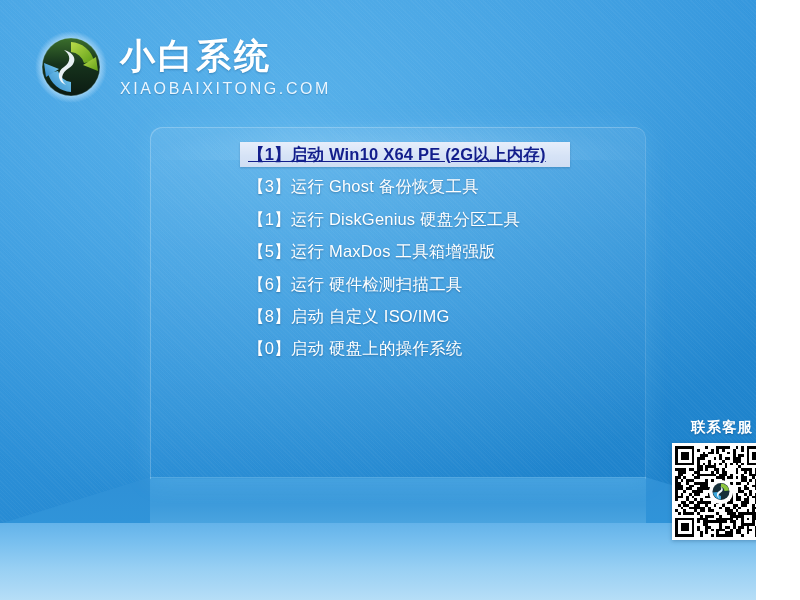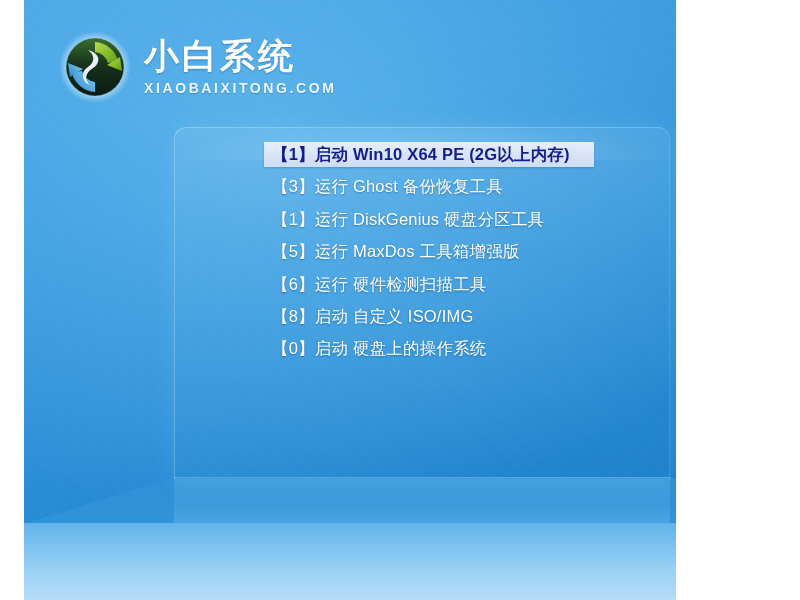--- a/index.html
+++ b/index.html
@@ -2,25 +2,24 @@
 <html><head>
 <meta charset="utf-8">
 <title>PE Boot Menu</title>
 <style>
   * { margin:0; padding:0; box-sizing:border-box; }
   html, body {
     width:800px; height:600px; overflow:hidden;
     font-family:"Liberation Sans","DejaVu Sans",sans-serif;
   }
   #screen{
-    position:relative; width:652px; height:600px; overflow:hidden;
+    position:relative; width:756px; height:600px; overflow:hidden;
     background:
       radial-gradient(ellipse 900px 620px at 38% 22%, rgba(120,200,245,0.55) 0%, rgba(120,200,245,0.0) 62%),
       linear-gradient(160deg, #3f9fe2 0%, #3396dd 28%, #2a8ed6 55%, #1f84cd 78%, #1a7cc4 100%);
-    margin-left: 24px;
   }
   
   #screen::before{
     content:""; position:absolute; inset:0; pointer-events:none;
     background-image:
       repeating-linear-gradient(45deg, rgba(255,255,255,0.035) 0 1px, rgba(0,0,0,0) 1px 3px);
     opacity:.9;
   }
 
   
@@ -63,37 +62,38 @@
   
   .logo{ position:absolute; left:34px; top:28px; width:250px; height:80px; }
   .logo-mark{ position:absolute; left:0; top:2px; width:74px; height:74px; }
   .logo-text{ position:absolute; left:86px; top:6px; }
   .logo-cn{
     font-size:35px; font-weight:bold; color:#ffffff; letter-spacing:3px;
     line-height:44px; white-space:nowrap;
     text-shadow:0 1px 2px rgba(0,60,110,.35);
   }
   .logo-en{
-    font-size:14px; color:#eaf6ff; letter-spacing:2.6px; font-weight:bold;
+    font-size:16px; color:#eaf6ff; letter-spacing:2.6px; font-weight:normal;
     white-space:nowrap; margin-top:2px;
     text-shadow:0 1px 1px rgba(0,60,110,.3);
   }
 
   
   .menu{ position:absolute; left:240px; top:142px; width:330px; }
   .menu-item{
     height:25px; line-height:25px; padding:0 8px;
     font-size:16.5px; color:#ffffff; white-space:nowrap;
     margin-bottom:7.4px; letter-spacing:.2px;
     text-shadow:0 1px 2px rgba(0,50,95,.40);
   }
   .menu-item.selected{
     background:linear-gradient(180deg,#e7eefb 0%,#d6e3f6 55%,#cfddf3 100%);
     color:#121e8c; text-shadow:none; font-weight:bold;
     box-shadow:0 1px 2px rgba(0,40,80,.22);
+    text-decoration:underline;
   }
 
   
   .contact{ position:absolute; left:672px; top:418px; width:100px; text-align:center; }
   .contact-label{
     font-size:14.5px; color:#ffffff; font-weight:bold; letter-spacing:1px;
     margin-bottom:6px; text-shadow:0 1px 2px rgba(0,50,95,.4);text-align:center;
   }
   .qr-wrap{
     position:relative; width:97px; height:97px; background:#ffffff;

